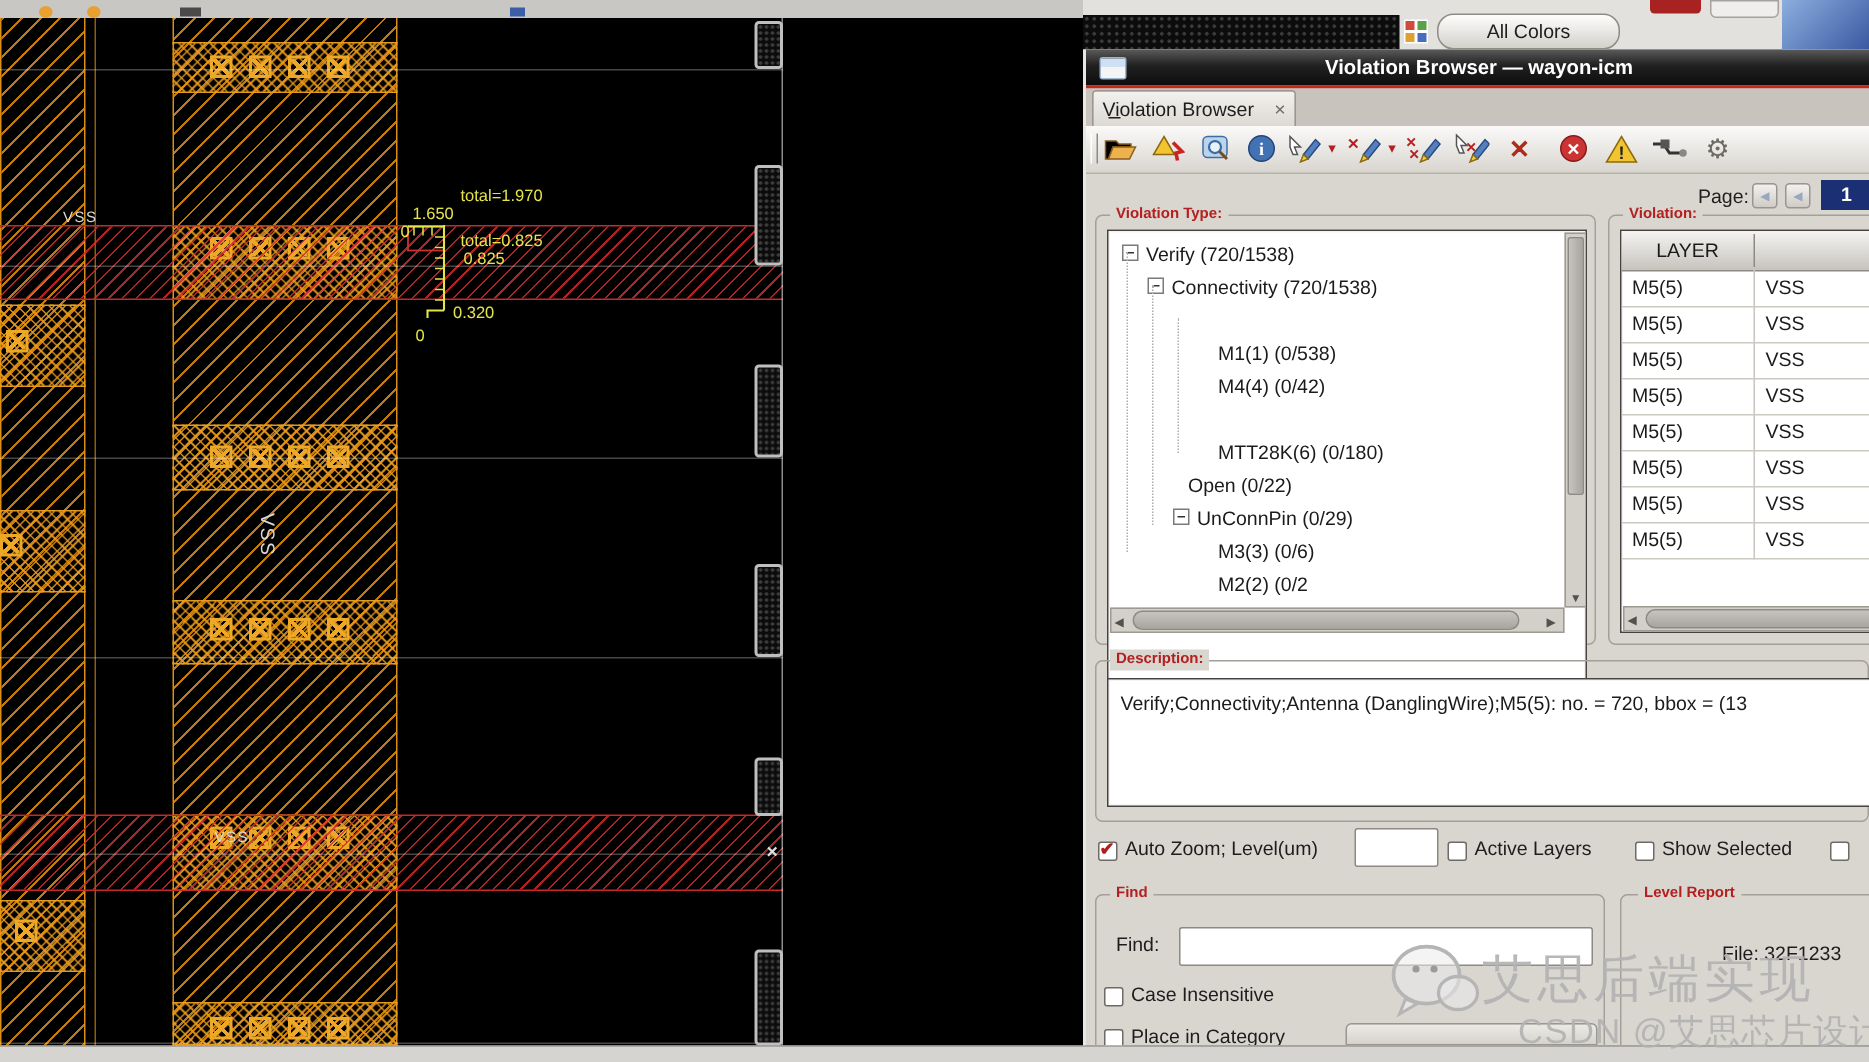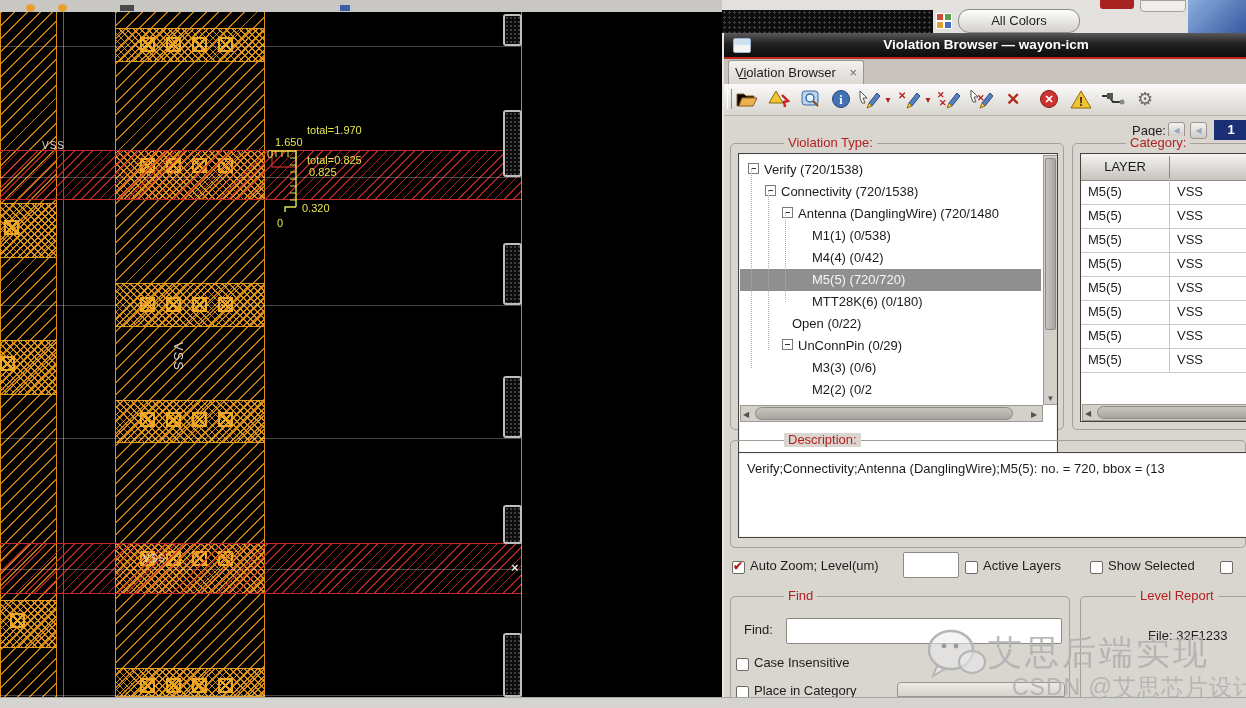--- a/index.html
+++ b/index.html
@@ -28,21 +28,21 @@
   
   .win{background:#d9d6d0;border-left:2px solid #e9e7e4;box-sizing:border-box;}
   .titlebar{background:linear-gradient(#5a5a5a,#202020 45%,#0d0d0d);color:#fff;font-weight:bold;
             font-size:13.5px;text-align:center;line-height:24px;}
   .tabbar{background:#c8c4bd;border-bottom:1px solid #928e88;}
   .tab{background:linear-gradient(#f3f1ee,#dcd9d3);border:1px solid #9a968f;border-bottom:none;
        border-radius:3px 3px 0 0;color:#1d1d1d;line-height:23px;padding:0 6px;box-sizing:border-box;}
   .toolbar{background:linear-gradient(#fbfaf9,#d8d5cf);border-bottom:1px solid #b6b2ac;}
   .tbi{position:absolute;top:2px;width:26px;height:26px;display:flex;align-items:center;justify-content:center;}
   .grp{border:1px solid #a49f98;border-radius:5px;box-sizing:border-box;}
-  .grplabel{position:absolute;color:#b32020;font-weight:normal;background:#d9d6d0;padding:0 4px;font-size:13px;line-height:14px;margin-left:44px;}
+  .grplabel{position:absolute;color:#b32020;font-weight:bold;background:#d9d6d0;padding:0 4px;font-size:10px;line-height:14px;}
   .sunken{background:#fff;border:1px solid #45423f;box-shadow:inset 0 0 0 1px #f4f4f4;box-sizing:border-box;}
   .trow{position:absolute;left:1px;right:16px;height:22px;line-height:22px;white-space:nowrap;overflow:hidden;color:#1b1b1b;}
   .trow.sel{background:#8f8f8f;color:#f6f6f6;}
   .exp{display:inline-block;width:9px;height:9px;border:1px solid #7a7a7a;background:#fff;position:relative;
        margin-right:5px;box-sizing:content-box;}
   .exp::before{content:"";position:absolute;left:2px;right:2px;top:4px;height:1px;background:#333;}
   .scroll{background:#d3d0ca;border:1px solid #9d9993;box-sizing:border-box;}
   .thumb{background:linear-gradient(90deg,#c7c4be,#a8a5a0);border:1px solid #8d8a84;border-radius:2px;box-sizing:border-box;}
   .thumbh{background:linear-gradient(#c7c4be,#a8a5a0);border:1px solid #8d8a84;border-radius:7px;box-sizing:border-box;}
   .sarrow{color:#55524e;font-size:8px;text-align:center;}
@@ -276,24 +276,22 @@
     <div class="lbl" style="left:408px;top:90px;">Page:</div>
     <div class="navbtn" style="left:444px;top:89px;">◀</div>
     <div class="navbtn" style="left:466px;top:89px;">◀</div>
     <div class="abs" style="left:490px;top:87px;width:34px;height:20px;background:#1b2f74;color:#fff;text-align:center;line-height:20px;font-weight:bold;">1</div>
 
     <div class="abs grp" style="left:6px;top:110px;width:334px;height:287px;"></div>
     <div class="grplabel" style="left:16px;top:103px;">Violation Type:</div>
     <div class="abs sunken" style="left:14px;top:120px;width:320px;height:319px;overflow:hidden;">
       <div class="trow" style="top:5px;padding-left:8px;"><span class="exp"></span><span>Verify (720/1538)</span></div>
       <div class="trow" style="top:27px;padding-left:25px;"><span class="exp"></span><span>Connectivity (720/1538)</span></div>
-      <div class="trow" style="top:49px;padding-left:42px;"><span class="exp"></span><span>Antenna (DanglingWire) (720/1480</span></div>
       <div class="trow" style="top:71px;padding-left:72px;"><span>M1(1) (0/538)</span></div>
       <div class="trow" style="top:93px;padding-left:72px;"><span>M4(4) (0/42)</span></div>
-      <div class="trow sel" style="top:115px;padding-left:72px;"><span>M5(5) (720/720)</span></div>
       <div class="trow" style="top:137px;padding-left:72px;"><span>MTT28K(6) (0/180)</span></div>
       <div class="trow" style="top:159px;padding-left:52px;"><span>Open (0/22)</span></div>
       <div class="trow" style="top:181px;padding-left:42px;"><span class="exp"></span><span>UnConnPin (0/29)</span></div>
       <div class="trow" style="top:203px;padding-left:72px;"><span>M3(3) (0/6)</span></div>
       <div class="trow" style="top:225px;padding-left:72px;"><span>M2(2) (0/2</span></div>
 
       <div class="abs" style="left:12px;top:14px;width:1px;height:200px;border-left:1px dotted #b0aca6;"></div>
       <div class="abs" style="left:29px;top:36px;width:1px;height:160px;border-left:1px dotted #b0aca6;"></div>
       <div class="abs" style="left:46px;top:58px;width:1px;height:90px;border-left:1px dotted #b0aca6;"></div>
 
@@ -303,21 +301,21 @@
       </div>
 
       <div class="abs scroll" style="left:1px;top:251px;width:303px;height:17px;">
         <div class="abs sarrow" style="left:2px;top:4px;">◀</div>
         <div class="thumbh abs" style="left:14px;top:1px;width:258px;height:13px;"></div>
         <div class="abs sarrow" style="left:290px;top:4px;">▶</div>
       </div>
     </div>
 
     <div class="abs grp" style="left:348px;top:110px;width:200px;height:287px;"></div>
-    <div class="grplabel" style="left:358px;top:103px;">Category:</div>
+    <div class="grplabel" style="left:358px;top:103px;">Violation:</div>
     <div class="abs sunken" style="left:356px;top:120px;width:190px;height:269px;overflow:hidden;">
       <div class="abs" style="left:0;top:0;width:190px;height:26px;background:linear-gradient(#f5f4f2,#c6c3bd);border-bottom:1px solid #8d8a84;">
         <div class="cell" style="left:0;width:88px;text-align:center;line-height:26px;">LAYER</div>
         <div class="abs" style="left:88px;top:2px;width:1px;height:22px;background:#8d8a84;"></div>
       </div>
       <div class="abs" style="left:88px;top:26px;width:1px;height:193px;background:#c9c6c0;"></div>
 
       <div class="abs" style="left:0;top:26px;width:190px;height:24px;border-bottom:1px solid #ccc9c3;">
           <span class="cell" style="left:7px;">M5(5)</span>
           <span class="cell" style="left:96px;">VSS</span>

